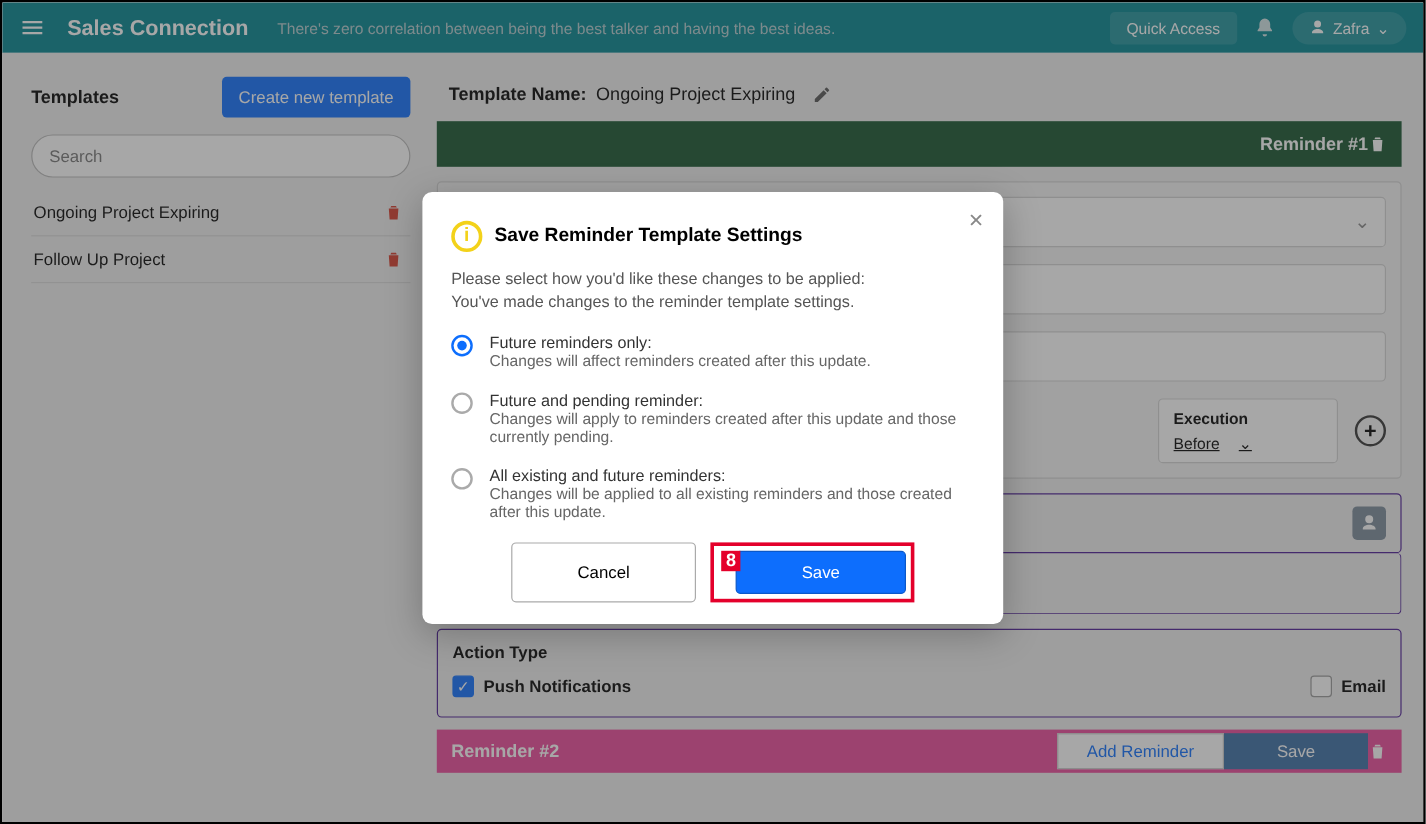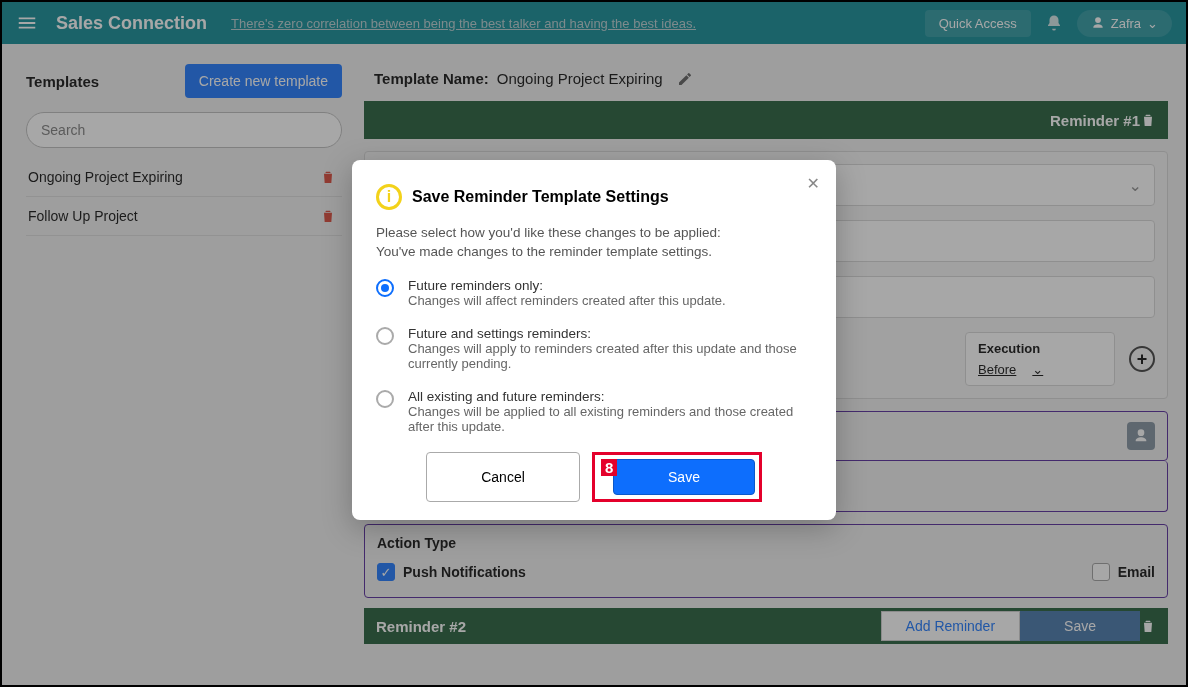--- a/index.html
+++ b/index.html
@@ -1,21 +1,21 @@
 <!DOCTYPE html>
 <html><head>
 <meta charset="utf-8">
 <style>
   * { box-sizing: border-box; margin: 0; padding: 0; font-family: Arial, Helvetica, sans-serif; }
   body { width: 1188px; height: 687px; background: #fff; position: relative; overflow: hidden; border: 2px solid #000; }
 
   .topbar { height: 42px; background: #00838f; display: flex; align-items: center; padding: 0 14px; color: #fff; }
   .topbar .ham { width: 22px; height: 22px; cursor: pointer; }
   .topbar .brand { font-weight: bold; font-size: 18px; margin-left: 18px; }
-  .topbar .tagline { margin-left: 24px; font-size: 13px; color: #b2cbce; text-decoration: underline; }
+  .topbar .tagline { margin-left: 24px; font-size: 13px; color: #b2cbce; }
   .topbar .spacer { flex: 1; }
   .topbar .qa { background: rgba(255,255,255,0.12); padding: 6px 14px; border-radius: 4px; font-size: 13px; margin-right: 14px; cursor: pointer; }
   .topbar .bell { margin-right: 14px; }
   .topbar .user { background: rgba(255,255,255,0.12); padding: 6px 14px; border-radius: 16px; font-size: 13px; display: flex; align-items: center; gap: 6px; cursor: pointer; }
 
   .content { display: flex; height: calc(100% - 42px); background: #efefef; }
   .sidebar { width: 352px; padding: 20px 12px 0 24px; }
   .sidebar-head { display: flex; align-items: center; justify-content: space-between; }
   .sidebar-head .t { font-weight: bold; font-size: 15px; }
   .btn-primary { background: #0d6efd; color: #fff; border: none; border-radius: 4px; padding: 9px 14px; font-size: 14px; cursor: pointer; }
@@ -40,21 +40,21 @@
   .contact-icon { background:#7a8a99; color:#fff; width:28px; height:28px; border-radius:4px; display:flex; align-items:center; justify-content:center; cursor:pointer;}
 
   .panel2 { border:1px solid #4c1d95; border-radius:4px; margin-top:12px; padding: 10px 12px; }
   .chk-row { display:flex; align-items:center; gap:8px; font-size:14px; margin: 6px 0; }
   .chk { width:18px; height:18px; border:1px solid #999; border-radius:3px; display:flex; align-items:center; justify-content:center; background:#fff;}
   .chk.checked { background:#0d6efd; border-color:#0d6efd; }
   .chk.checked::after { content:"✓"; color:#fff; font-size:13px; }
   .at-row { display:flex; align-items:center; justify-content:space-between; }
 
   .footer-row { display:flex; align-items:center; margin-top:10px; height:36px; }
-  .footer-row .rh2 { background:#14532d; color:#fff; flex:1; display:flex; align-items:center; justify-content:space-between; padding:0 12px; height:100%; font-weight:bold; font-size:15px;}
+  .footer-row .rh2 { background:#ec4899; color:#fff; flex:1; display:flex; align-items:center; justify-content:space-between; padding:0 12px; height:100%; font-weight:bold; font-size:15px;}
 
   .overlay { position:absolute; inset:0; background:rgba(60,60,60,0.45); display:flex; align-items:flex-start; justify-content:center; padding-top:158px; }
   .modal { width: 484px; background:#fff; border-radius:8px; padding: 24px 24px 18px 24px; position:relative; box-shadow:0 8px 30px rgba(0,0,0,0.25);}
   .modal .close { position:absolute; top:14px; right:16px; color:#888; cursor:pointer; font-size:16px;}
   .modal .hd { display:flex; align-items:center; gap:10px; }
   .modal .ic { width:26px; height:26px; border:3px solid #f3d21a; border-radius:50%; display:flex; align-items:center; justify-content:center; color:#f3d21a; font-weight:bold; font-size:16px;}
   .modal .title { font-weight:bold; font-size:16px; }
   .modal .body { margin-top:14px; font-size:13.5px; color:#555; line-height:1.4; }
   .opts { margin-top:16px; }
   .opt { display:flex; gap:14px; margin-bottom:18px; }
@@ -208,21 +208,21 @@
       <div class="opt">
         <div class="radio sel"></div>
         <div>
           <div class="t1">Future reminders only:</div>
           <div class="t2">Changes will affect reminders created after this update.</div>
         </div>
       </div>
       <div class="opt">
         <div class="radio"></div>
         <div>
-          <div class="t1">Future and settings reminders:</div>
+          <div class="t1">Future and pending reminder:</div>
           <div class="t2">Changes will apply to reminders created after this update and those currently pending.</div>
         </div>
       </div>
       <div class="opt">
         <div class="radio"></div>
         <div>
           <div class="t1">All existing and future reminders:</div>
           <div class="t2">Changes will be applied to all existing reminders and those created after this update.</div>
         </div>
       </div>

